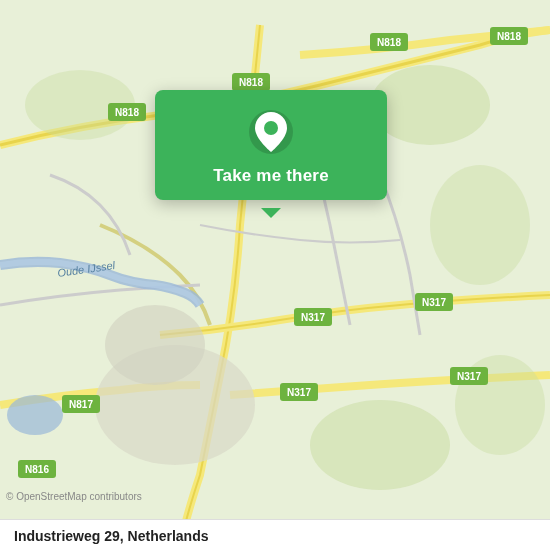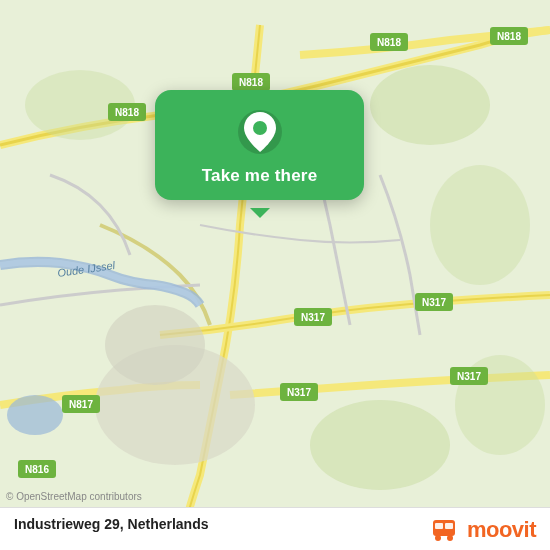--- a/index.html
+++ b/index.html
@@ -24,23 +24,23 @@
       position: absolute;
       top: 0; left: 0;
       width: 100%; height: 100%;
     }
 
     
     #popup-card {
       position: absolute;
       top: 90px;
       left: 155px;
-      width: 209px;
+      width: 232px;
       background: #3cb35a;
-      border-radius: 16px;
+      border-radius: 8px;
       display: flex;
       flex-direction: column;
       align-items: center;
       padding: 18px 20px 14px 20px;
       box-shadow: 0 4px 16px rgba(0,0,0,0.25);
       z-index: 10;
     }
 
     #popup-card::after {
       content: '';
@@ -202,26 +202,15 @@
       <path d="M24 4 C15.16 4 8 11.16 8 20 C8 31 24 44 24 44 C24 44 40 31 40 20 C40 11.16 32.84 4 24 4Z" fill="white"></path>
       <circle cx="24" cy="20" r="7" fill="#3cb35a"></circle>
     </svg>
     <span id="popup-label">Take me there</span>
   </div>
 
   <div id="bottom-bar">
     <div id="location-info">
       <span id="address-text">Industrieweg 29, Netherlands</span>
     </div>
-    <div id="moovit-logo">
-      <svg width="34" height="28" viewBox="0 0 34 28">
-
-        <rect x="0" y="4" width="22" height="16" rx="3" fill="#f26522"></rect>
-        <rect x="2" y="7" width="8" height="6" rx="1" fill="white" opacity="0.9"></rect>
-        <rect x="12" y="7" width="8" height="6" rx="1" fill="white" opacity="0.9"></rect>
-        <circle cx="5" cy="22" r="3" fill="#f26522"></circle>
-        <circle cx="17" cy="22" r="3" fill="#f26522"></circle>
-      </svg>
-      <span id="moovit-text">moovit</span>
-    </div>
   </div>
 
 </div>
 
 </body></html>

